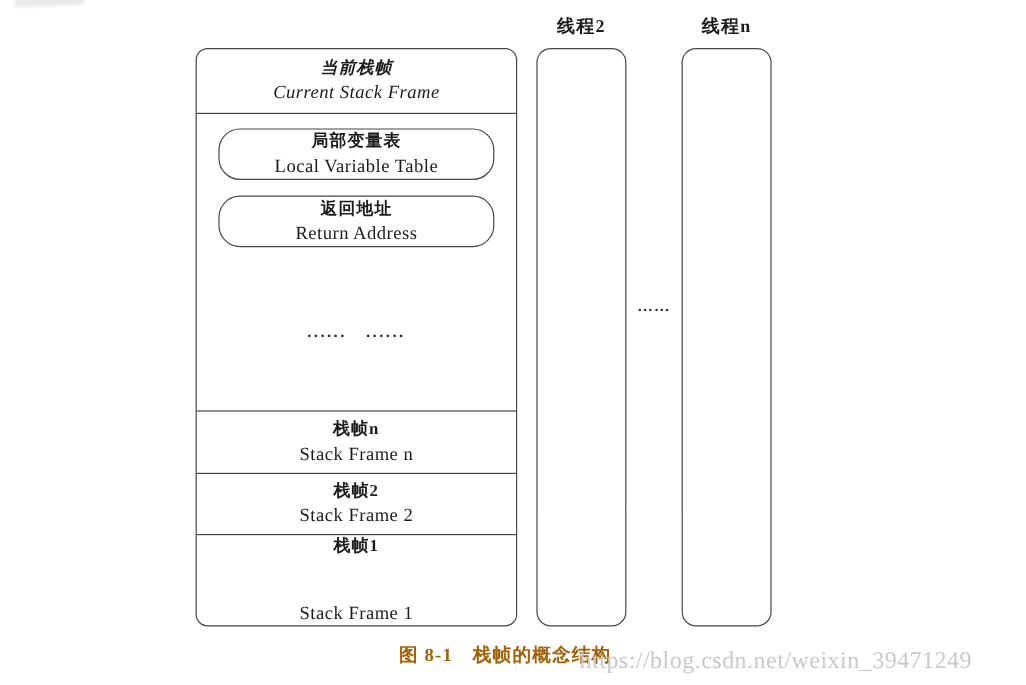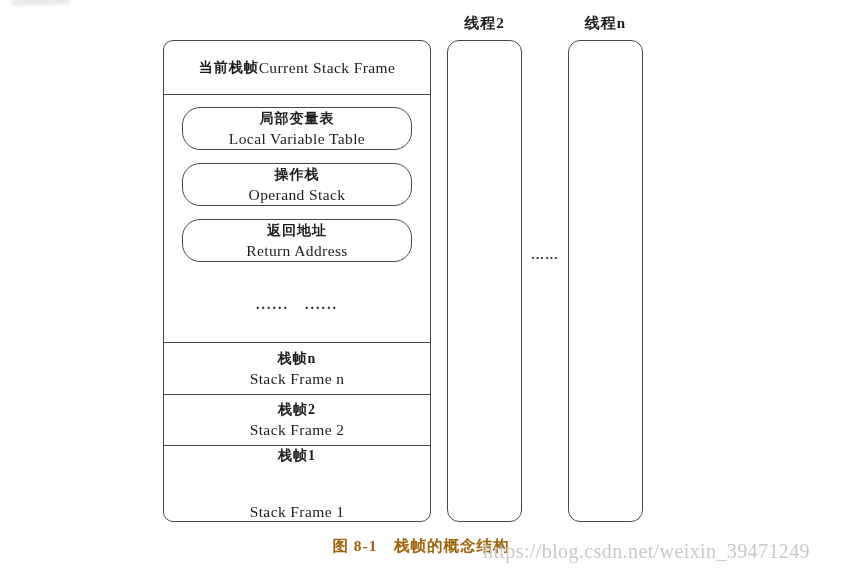--- a/index.html
+++ b/index.html
@@ -66,22 +66,24 @@
     font-size: 15.5px;
     font-weight: 400;
     line-height: 19px;
     letter-spacing: 0.4px;
   }
   .hdr {
     height: 57px;
     border-bottom: 1.5px solid #474747;
     box-sizing: border-box;
     display: flex;
-    align-items: center;
-    justify-content: center;
+    flex-direction: column;
+    align-items: center;
+    justify-content: center;
+    font-style: italic;
   }
   .middle {
     height: 260px;
     box-sizing: border-box;
     padding-top: 12px;
     display: flex;
     flex-direction: column;
     align-items: center;
   }
   .part-box {
@@ -186,24 +188,20 @@
       <div class="en">Current Stack Frame</div>
     </div>
 
     <div class="middle">
 
       <div class="part-box">
         <div class="zh">局部变量表</div>
         <div class="en">Local Variable Table</div>
       </div>
 
-      <div class="part-box">
-        <div class="zh">操作栈</div>
-        <div class="en">Operand Stack</div>
-      </div>
 
 
       <div class="part-box">
         <div class="zh">返回地址</div>
         <div class="en">Return Address</div>
       </div>
 
       <div class="middle-dots">......　......</div>
     </div>
 

